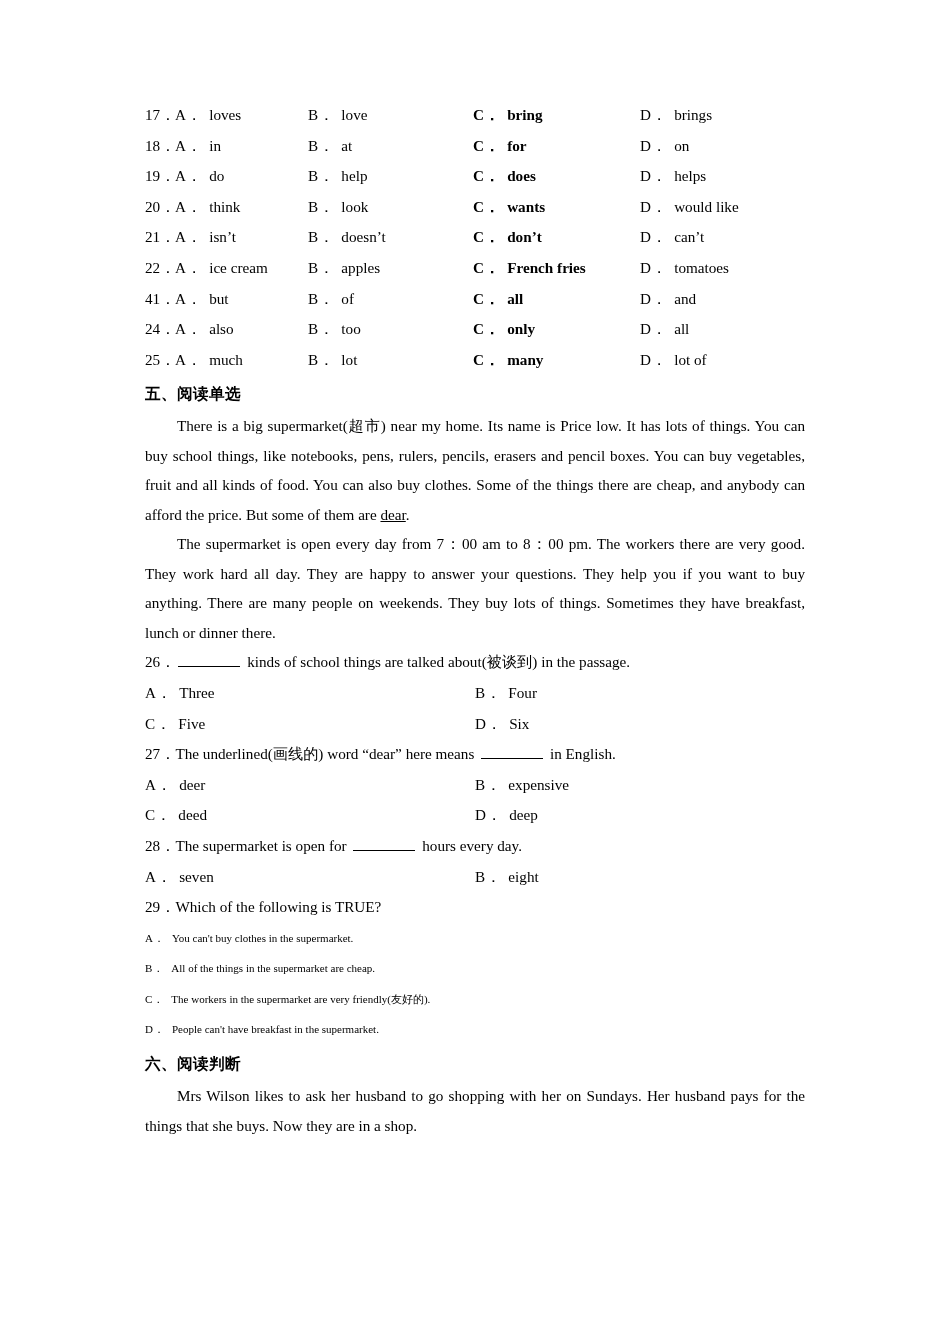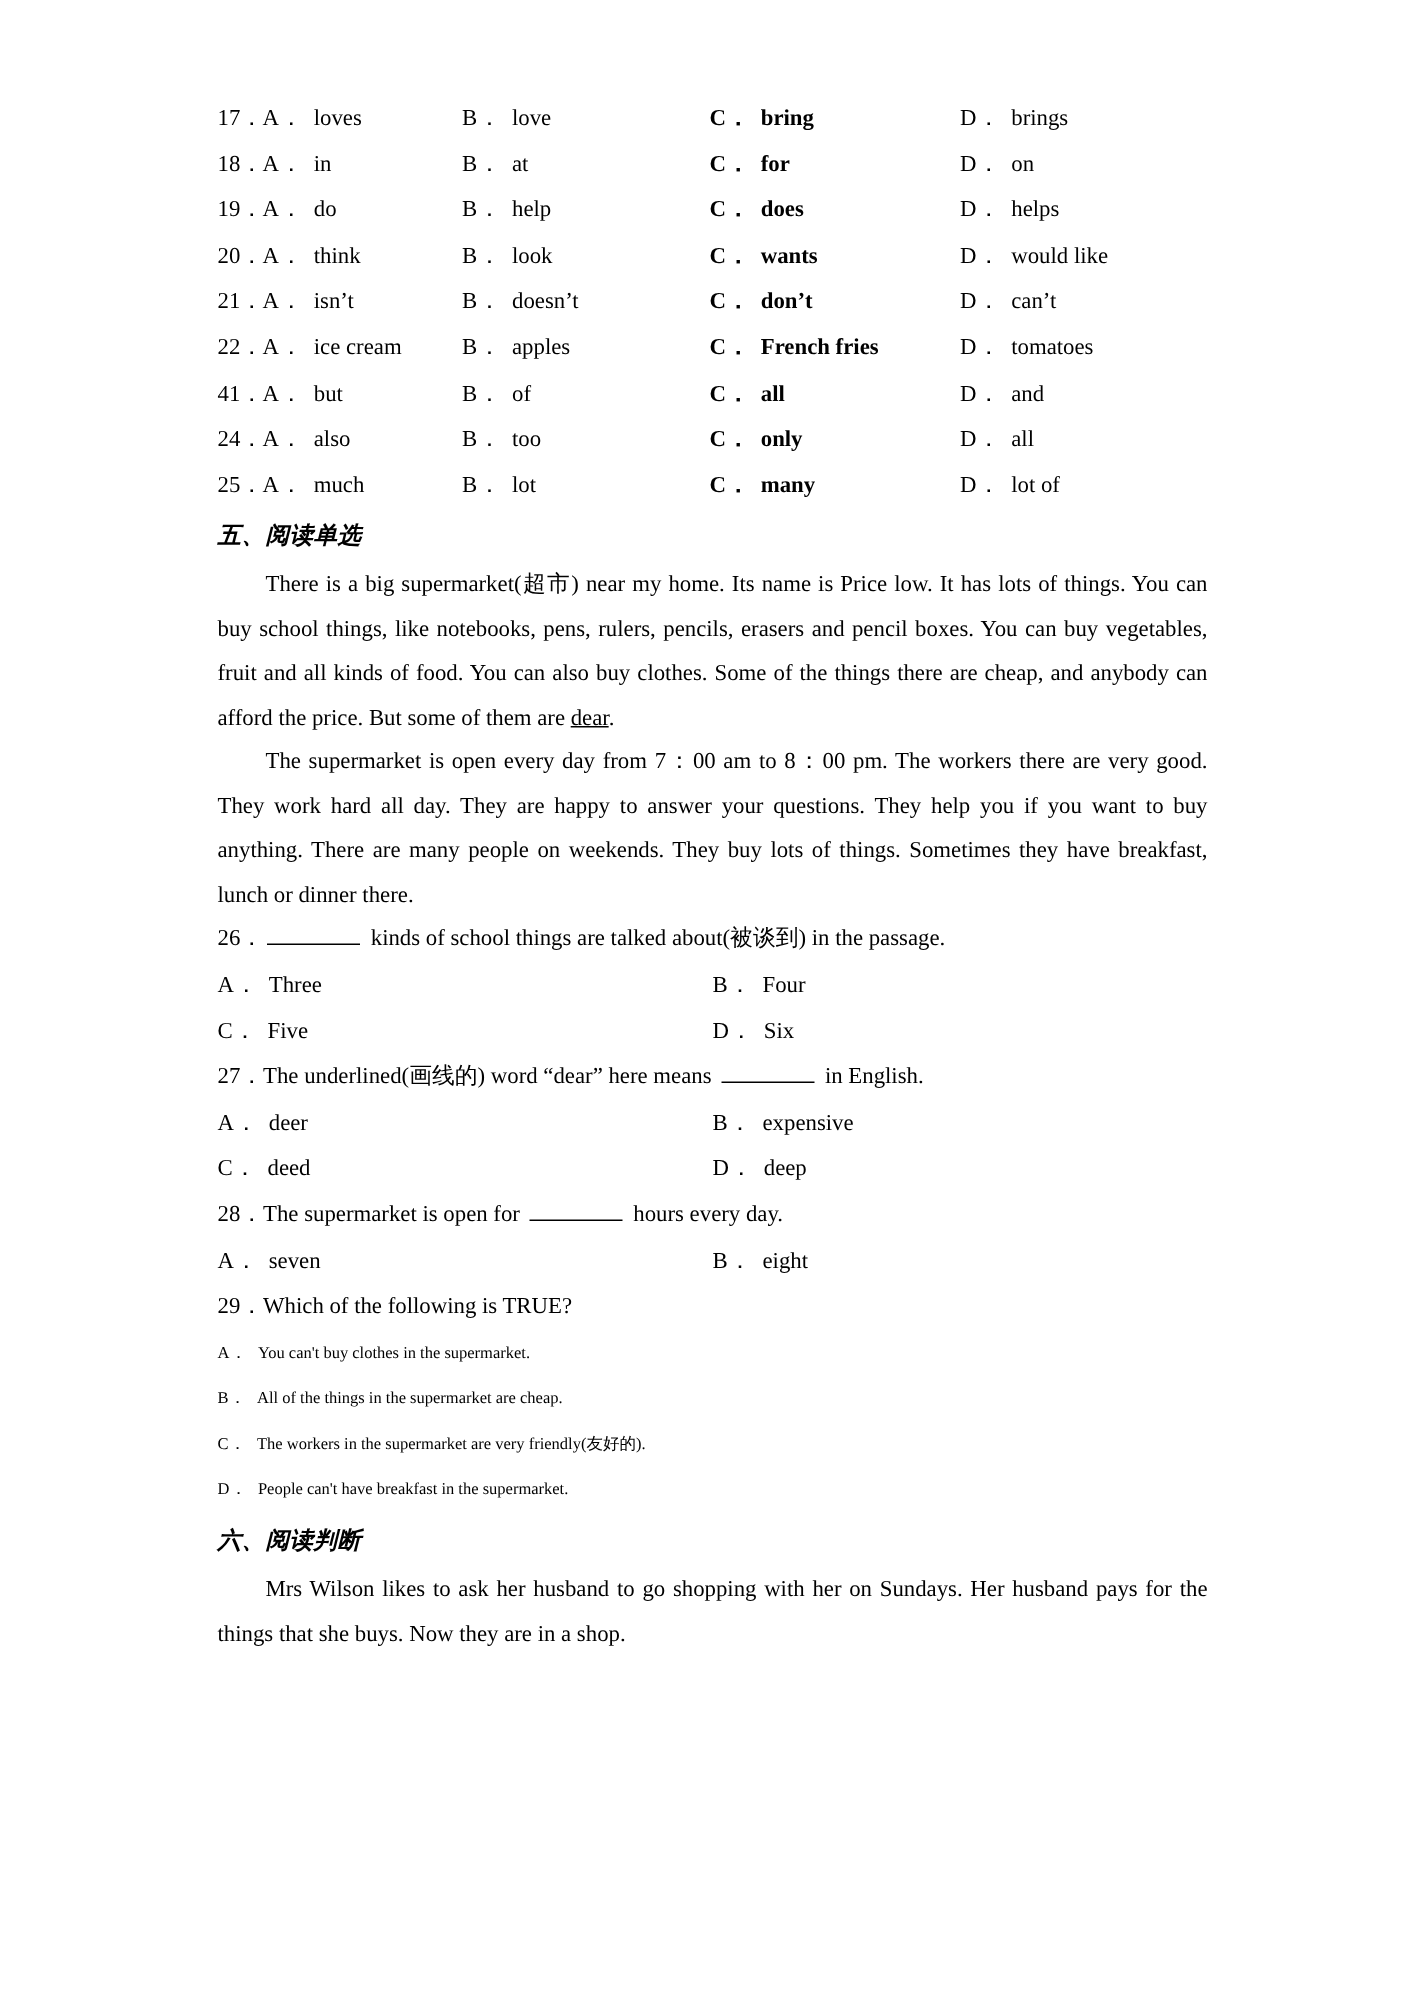--- a/index.html
+++ b/index.html
@@ -12,21 +12,21 @@
     height: 1344px;
     font-family: "Liberation Serif", "DejaVu Serif", serif;
     color: #000000;
     -webkit-font-smoothing: antialiased;
   }
   .page {
     position: relative;
     width: 950px;
     height: 1344px;
     box-sizing: border-box;
-    padding: 64px 145px 0 145px;
+    padding: 100px 145px 0 145px;
     background: #ffffff;
   }
   .content {
     width: 660px;
     font-size: 15.2px;
   }
 
   
   .cloze-block { margin: 0 0 2px 0; }
   .cloze-row {
@@ -51,21 +51,20 @@
   .col-d { left: 495px; }
 
   
   .section-heading {
     font-weight: bold;
     font-size: 15.6px;
     line-height: 30px;
     margin: 4px 0 2px 0;
     font-family: "Liberation Serif", "DejaVu Serif", serif;
     letter-spacing: 0.4px;
-    font-style: italic;
   }
 
   
   .para {
     text-align: justify;
     text-justify: inter-word;
     text-indent: 32px;
     line-height: 29.5px;
     font-size: 15.2px;
     margin: 0;

